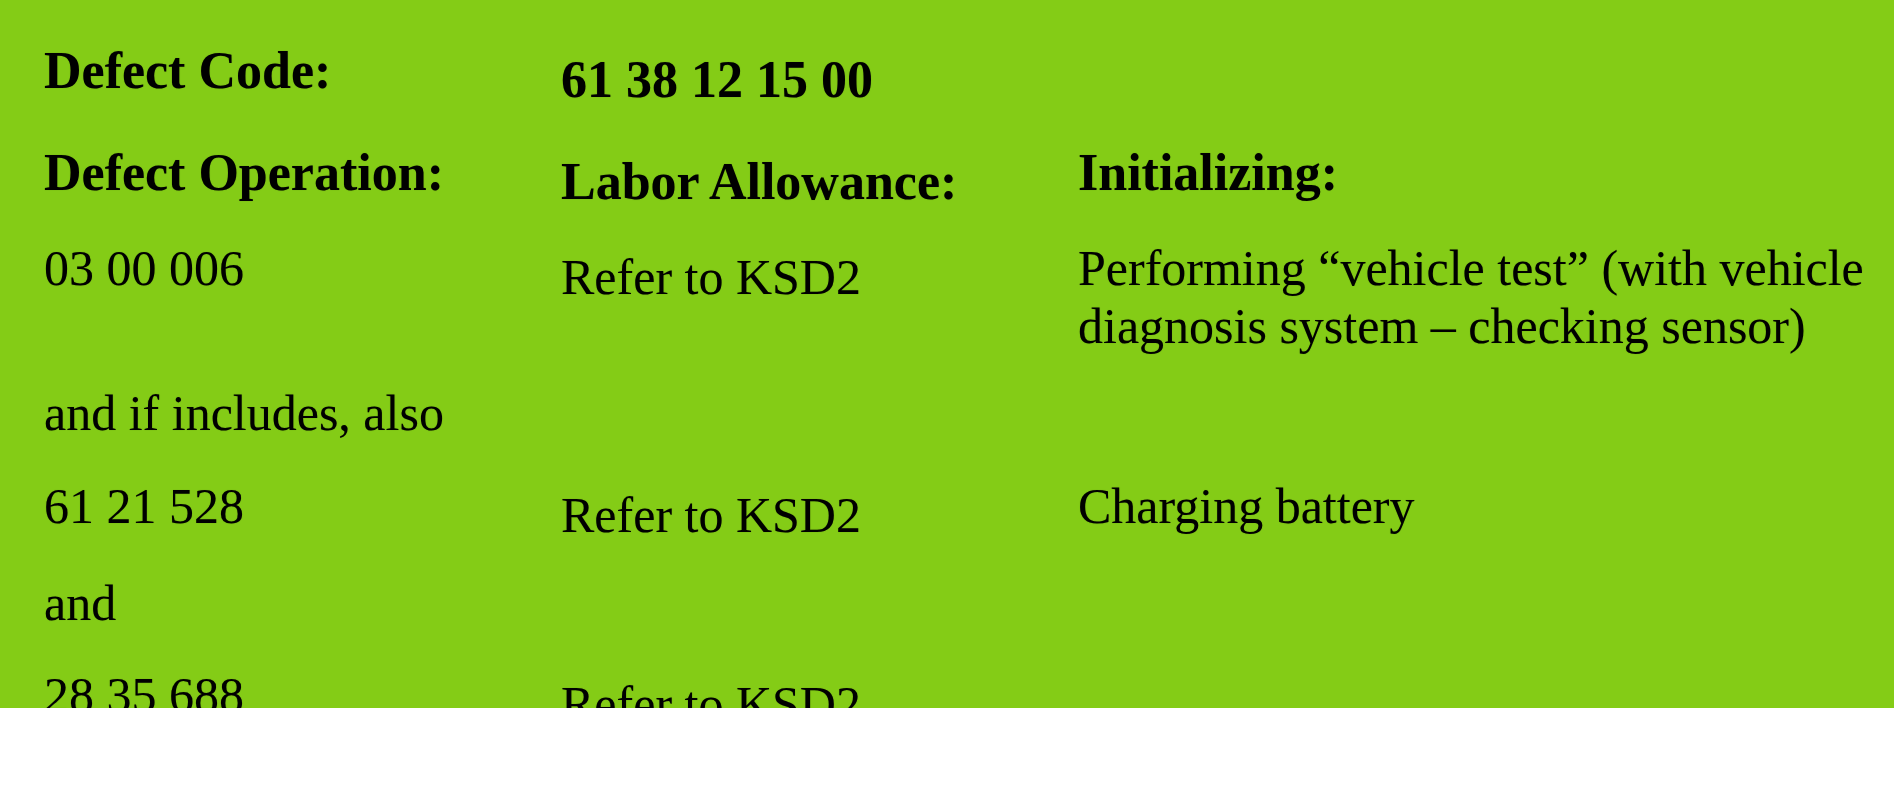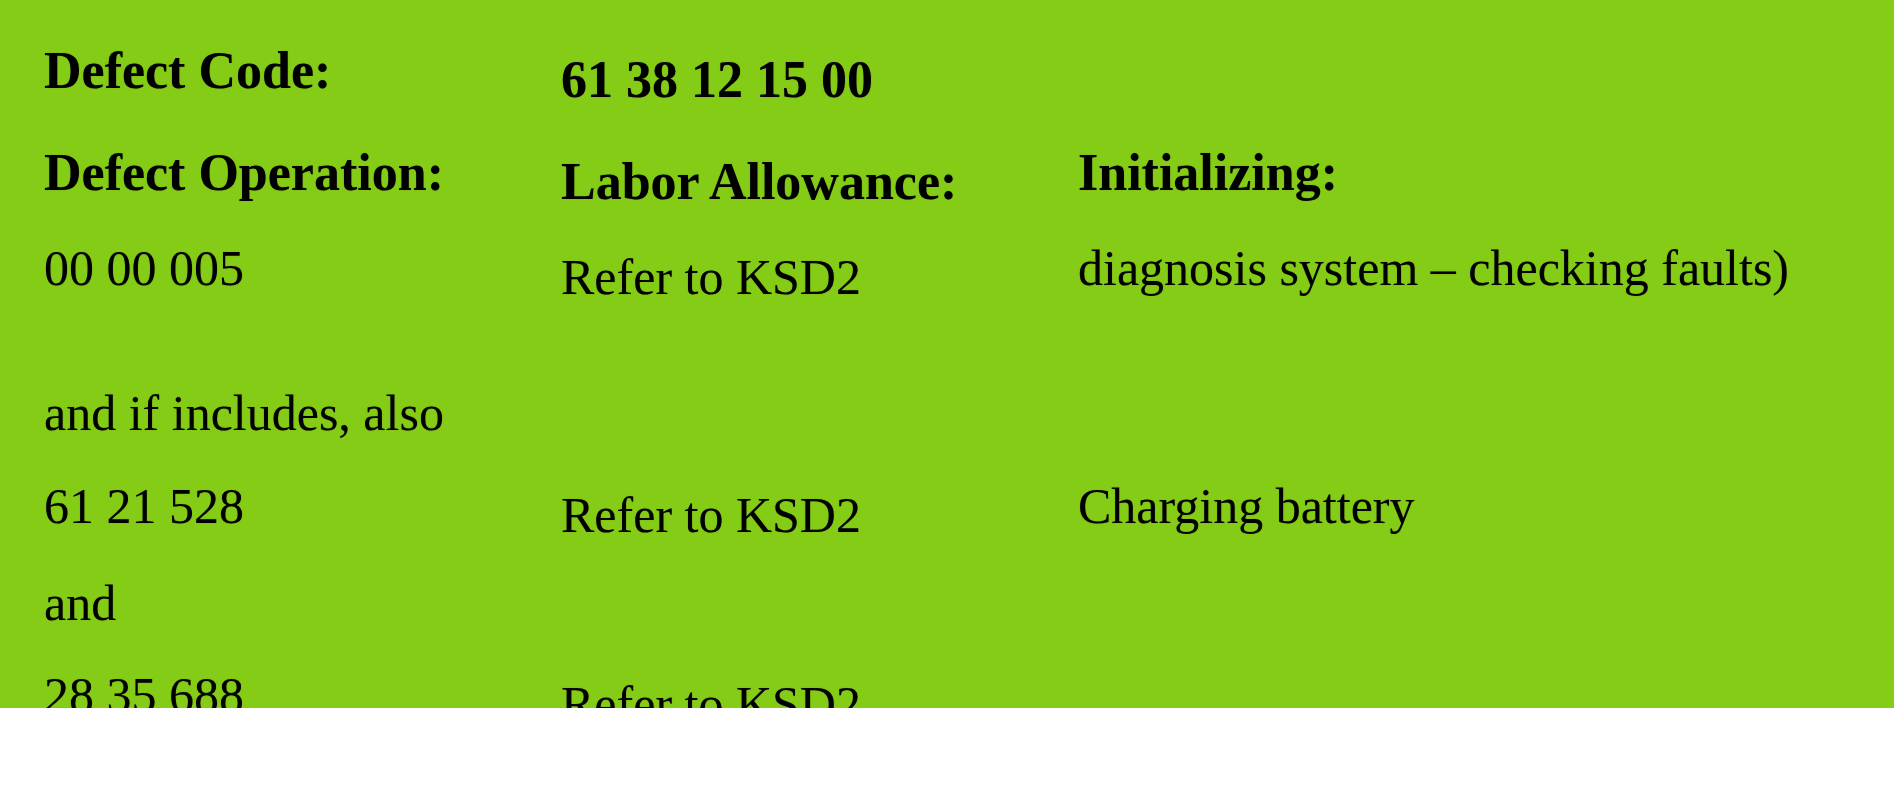--- a/index.html
+++ b/index.html
@@ -49,24 +49,25 @@
     <span class="c2 bold">61 38 12 15 00</span>
   </div>
 
   <div class="row r2">
     <span class="c1 bold">Defect Operation:</span>
     <span class="c2 bold">Labor Allowance:</span>
     <span class="c3 bold">Initializing:</span>
   </div>
 
   <div class="row r3">
-    <span class="c1">00 00 005</span>
+    <span class="c1">03 00 006</span>
     <span class="c2">Refer to KSD2</span>
     <span class="c3">
-      <div class="desc-line">diagnosis system – checking faults)</div>
+      <div class="desc-line">Performing “vehicle test” (with vehicle</div>
+      <div class="desc-line">diagnosis system – checking sensor)</div>
     </span>
   </div>
 
   <div class="row r4">
     <span class="c1">and if includes, also</span>
   </div>
 
   <div class="row r5">
     <span class="c1">61 21 528</span>
     <span class="c2">Refer to KSD2</span>

